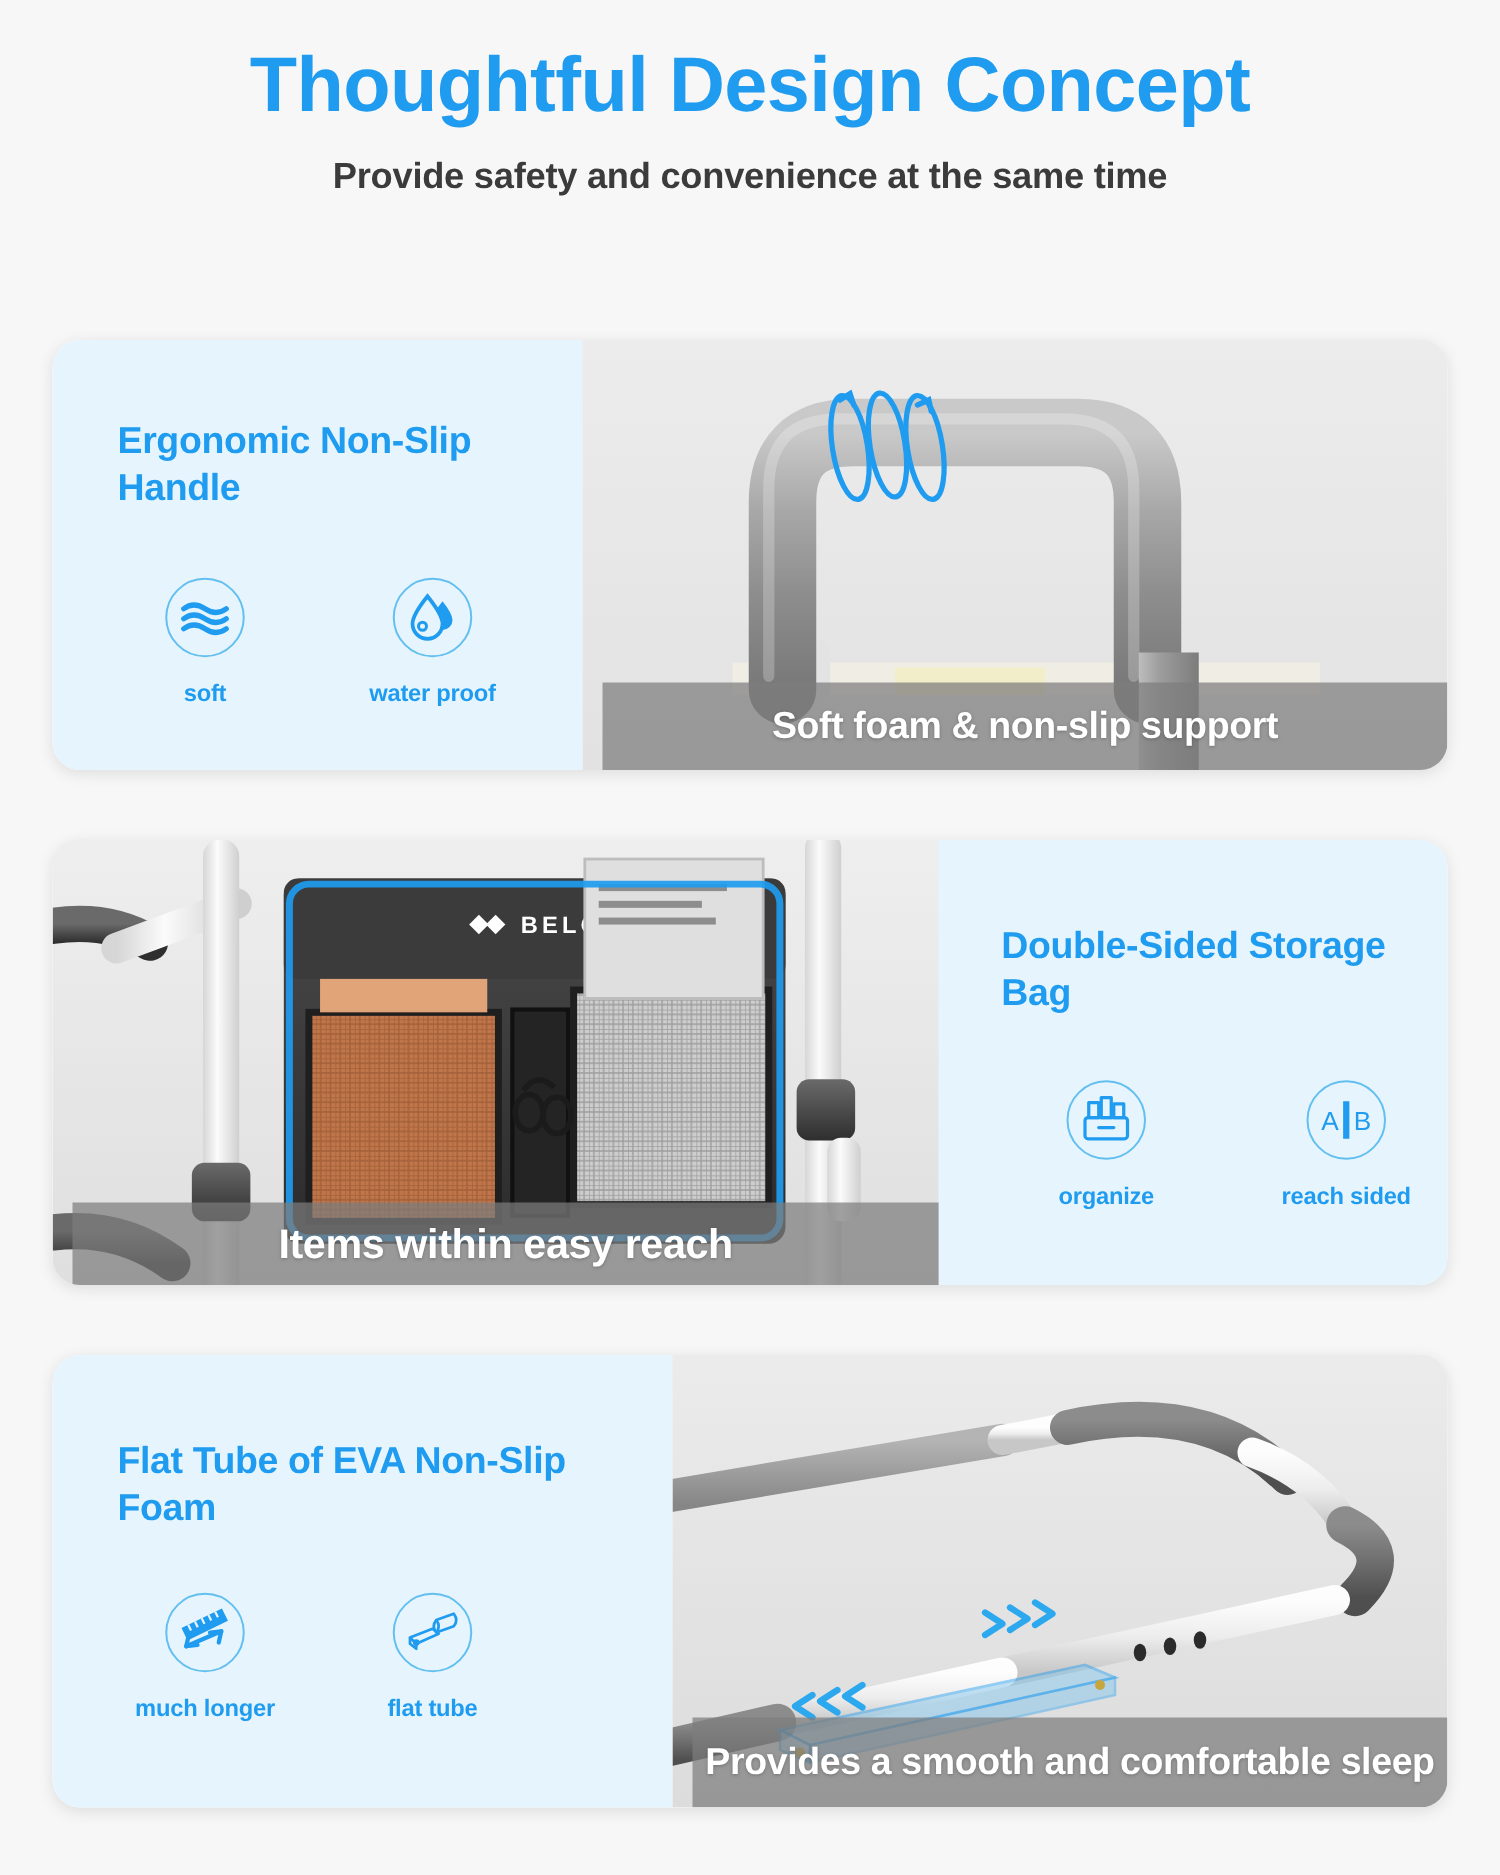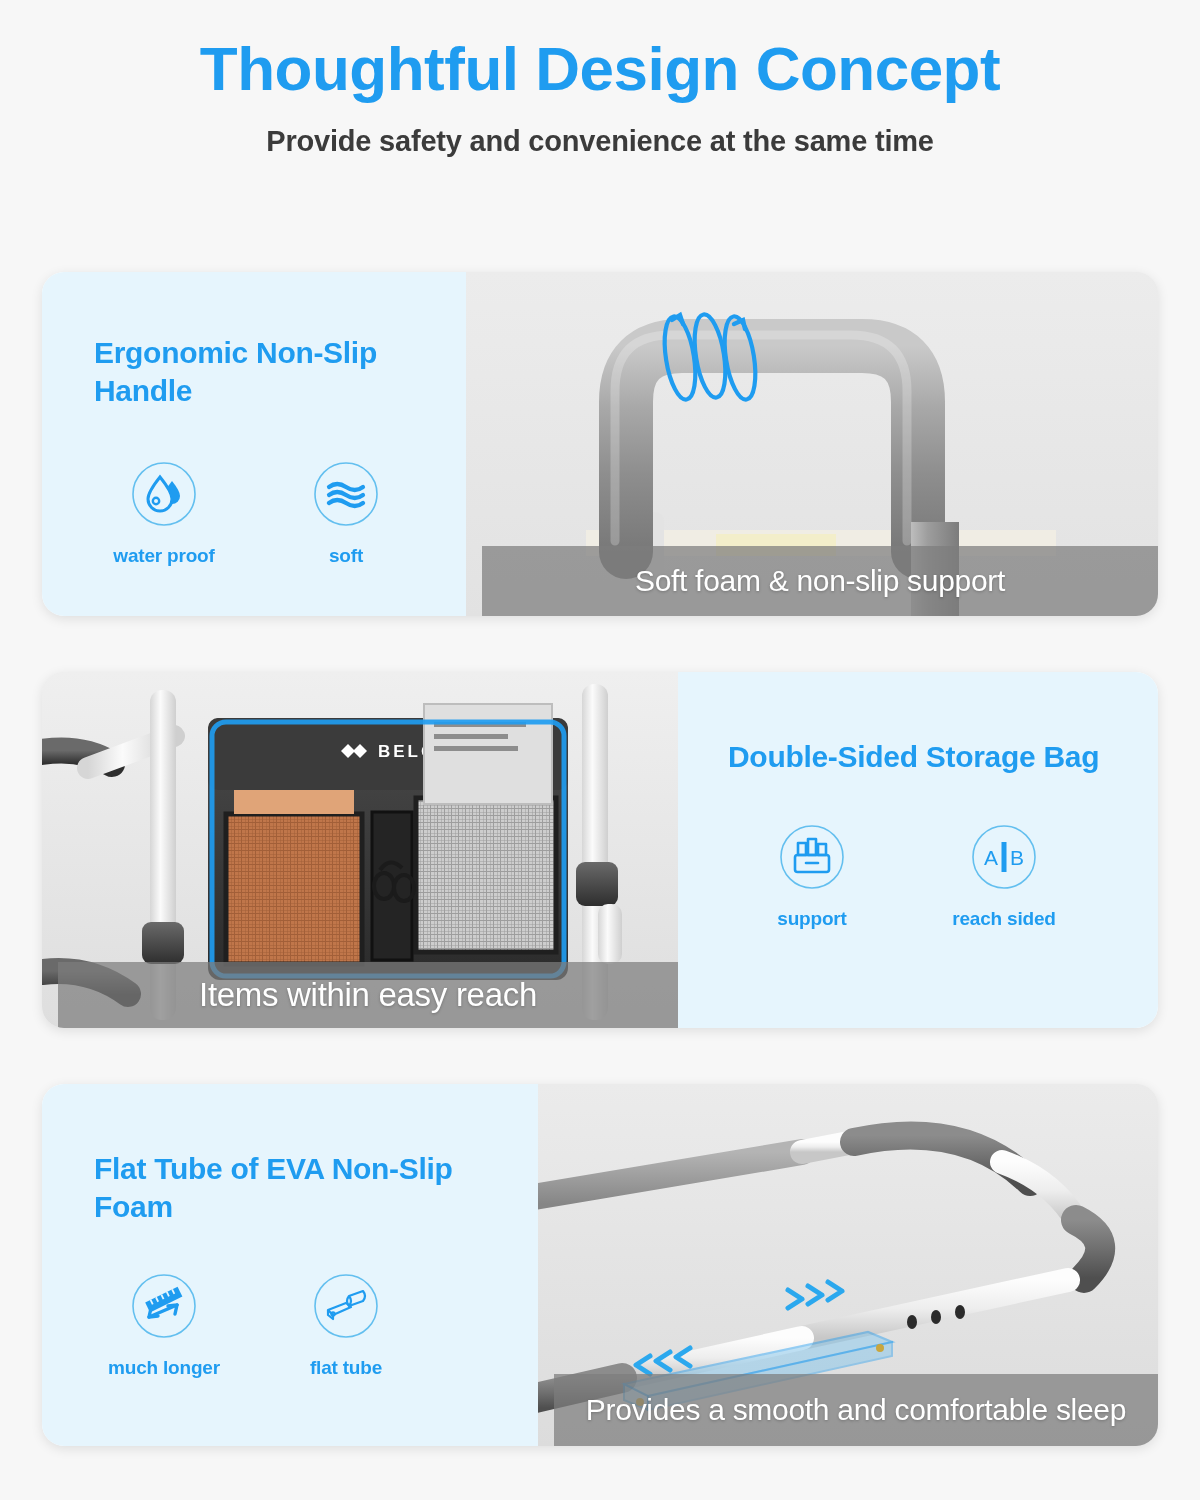--- a/index.html
+++ b/index.html
@@ -49,21 +49,21 @@
   .row-3 { top: 1084px; height: 362px; }
 
   
   .info-panel {
     background: #e6f5fd;
     padding: 62px 0 0 52px;
     flex: none;
     position: relative;
   }
   .row-1 .info-panel { width: 424px; }
-  .row-2 .info-panel { width: 480px; padding-left: 50px; padding-top: 66px; }
+  .row-2 .info-panel { width: 407px; padding-left: 50px; padding-top: 66px; }
   .row-3 .info-panel { width: 496px; padding-top: 66px; }
 
   .panel-title {
     font-size: 30px;
     font-weight: bold;
     color: #1F9CF0;
     line-height: 1.28;
     letter-spacing: -0.3px;
   }
 
@@ -103,21 +103,21 @@
   .photo-caption {
     position: absolute;
     left: 16px; right: 0; bottom: 0;
     height: 70px;
     background: rgba(125,125,125,0.72);
     display: flex;
     align-items: center;
     justify-content: center;
     color: #ffffff;
     font-size: 30px;
-    font-weight: normal;
+    font-weight: bold;
     letter-spacing: -0.3px;
     text-shadow: 0 1px 3px rgba(0,0,0,0.25);
     z-index: 6;
   }
   .row-2 .photo-caption { height: 66px; font-size: 33px; }
   .row-3 .photo-caption { height: 72px; font-size: 30px; }
 
   .photo svg.art { position: absolute; inset: 0; width: 100%; height: 100%; }
 </style>
 </head>
@@ -129,44 +129,44 @@
     <div class="main-title">Thoughtful Design Concept</div>
     <div class="subtitle">Provide safety and convenience at the same time</div>
   </div>
 
   <div class="row row-1">
 
     <div class="info-panel">
       <div class="panel-title">Ergonomic Non-Slip Handle</div>
 
       <div class="features">
-        <div class="feature">
-          <div class="feature-icon">
-            <svg viewBox="0 0 66 66">
-              <circle cx="33" cy="33" r="31" fill="none" stroke="#63BFEF" stroke-width="1.6"></circle>
-              <path d="M41 20 q8 10 8 15 a8 8 0 0 1 -16 0 q0 -5 8 -15z" fill="#1F9CF0"></path>
-              <path d="M29 16 q12 15 12 22 a12 12 0 0 1 -24 0 q0 -7 12 -22z" fill="#e6f5fd" stroke="#1F9CF0" stroke-width="3"></path>
-              <circle cx="25" cy="40" r="3.2" fill="none" stroke="#1F9CF0" stroke-width="2.4"></circle>
-            </svg>
-          </div>
-          <div class="feature-label">water proof</div>
-        </div>
-
         <div class="feature">
           <div class="feature-icon">
             <svg viewBox="0 0 66 66">
               <circle cx="33" cy="33" r="31" fill="none" stroke="#63BFEF" stroke-width="1.6"></circle>
               <g fill="none" stroke="#1F9CF0" stroke-width="4.2" stroke-linecap="round">
                 <path d="M16 26 q8 -6 17 0 q9 6 17 0"></path>
                 <path d="M16 34 q8 -6 17 0 q9 6 17 0"></path>
                 <path d="M16 42 q8 -6 17 0 q9 6 17 0"></path>
               </g>
             </svg>
           </div>
           <div class="feature-label">soft</div>
+        </div>
+
+        <div class="feature">
+          <div class="feature-icon">
+            <svg viewBox="0 0 66 66">
+              <circle cx="33" cy="33" r="31" fill="none" stroke="#63BFEF" stroke-width="1.6"></circle>
+              <path d="M41 20 q8 10 8 15 a8 8 0 0 1 -16 0 q0 -5 8 -15z" fill="#1F9CF0"></path>
+              <path d="M29 16 q12 15 12 22 a12 12 0 0 1 -24 0 q0 -7 12 -22z" fill="#e6f5fd" stroke="#1F9CF0" stroke-width="3"></path>
+              <circle cx="25" cy="40" r="3.2" fill="none" stroke="#1F9CF0" stroke-width="2.4"></circle>
+            </svg>
+          </div>
+          <div class="feature-label">water proof</div>
         </div>
       </div>
     </div>
 
     <div class="photo">
       <svg class="art" viewBox="0 0 692 344" preserveAspectRatio="xMidYMid slice">
         <defs>
           <linearGradient id="bgA" x1="0" y1="0" x2="0" y2="1">
             <stop offset="0" stop-color="#ececec"></stop>
               <stop offset="1" stop-color="#e2e2e2"></stop>
@@ -299,21 +299,21 @@
               <circle cx="33" cy="33" r="31" fill="none" stroke="#63BFEF" stroke-width="1.6"></circle>
               <g fill="none" stroke="#1F9CF0" stroke-width="2.6" stroke-linejoin="round">
                 <rect x="19" y="19" width="8" height="12"></rect>
                 <rect x="29" y="15" width="8" height="16"></rect>
                 <rect x="39" y="20" width="8" height="11"></rect>
                 <rect x="16" y="31" width="34" height="17" rx="2.5"></rect>
                 <path d="M27 39 h12" stroke-linecap="round"></path>
               </g>
             </svg>
           </div>
-          <div class="feature-label">support</div>
+          <div class="feature-label">organize</div>
         </div>
 
         <div class="feature">
           <div class="feature-icon">
             <svg viewBox="0 0 66 66">
               <circle cx="33" cy="33" r="31" fill="none" stroke="#63BFEF" stroke-width="1.6"></circle>
               <text x="20" y="41" font-family="Liberation Sans, sans-serif" font-size="21" fill="#1F9CF0" text-anchor="middle">A</text>
               <rect x="30.5" y="18" width="5" height="30" fill="#1F9CF0"></rect>
               <text x="46" y="41" font-family="Liberation Sans, sans-serif" font-size="21" fill="#1F9CF0" text-anchor="middle">B</text>
             </svg>

